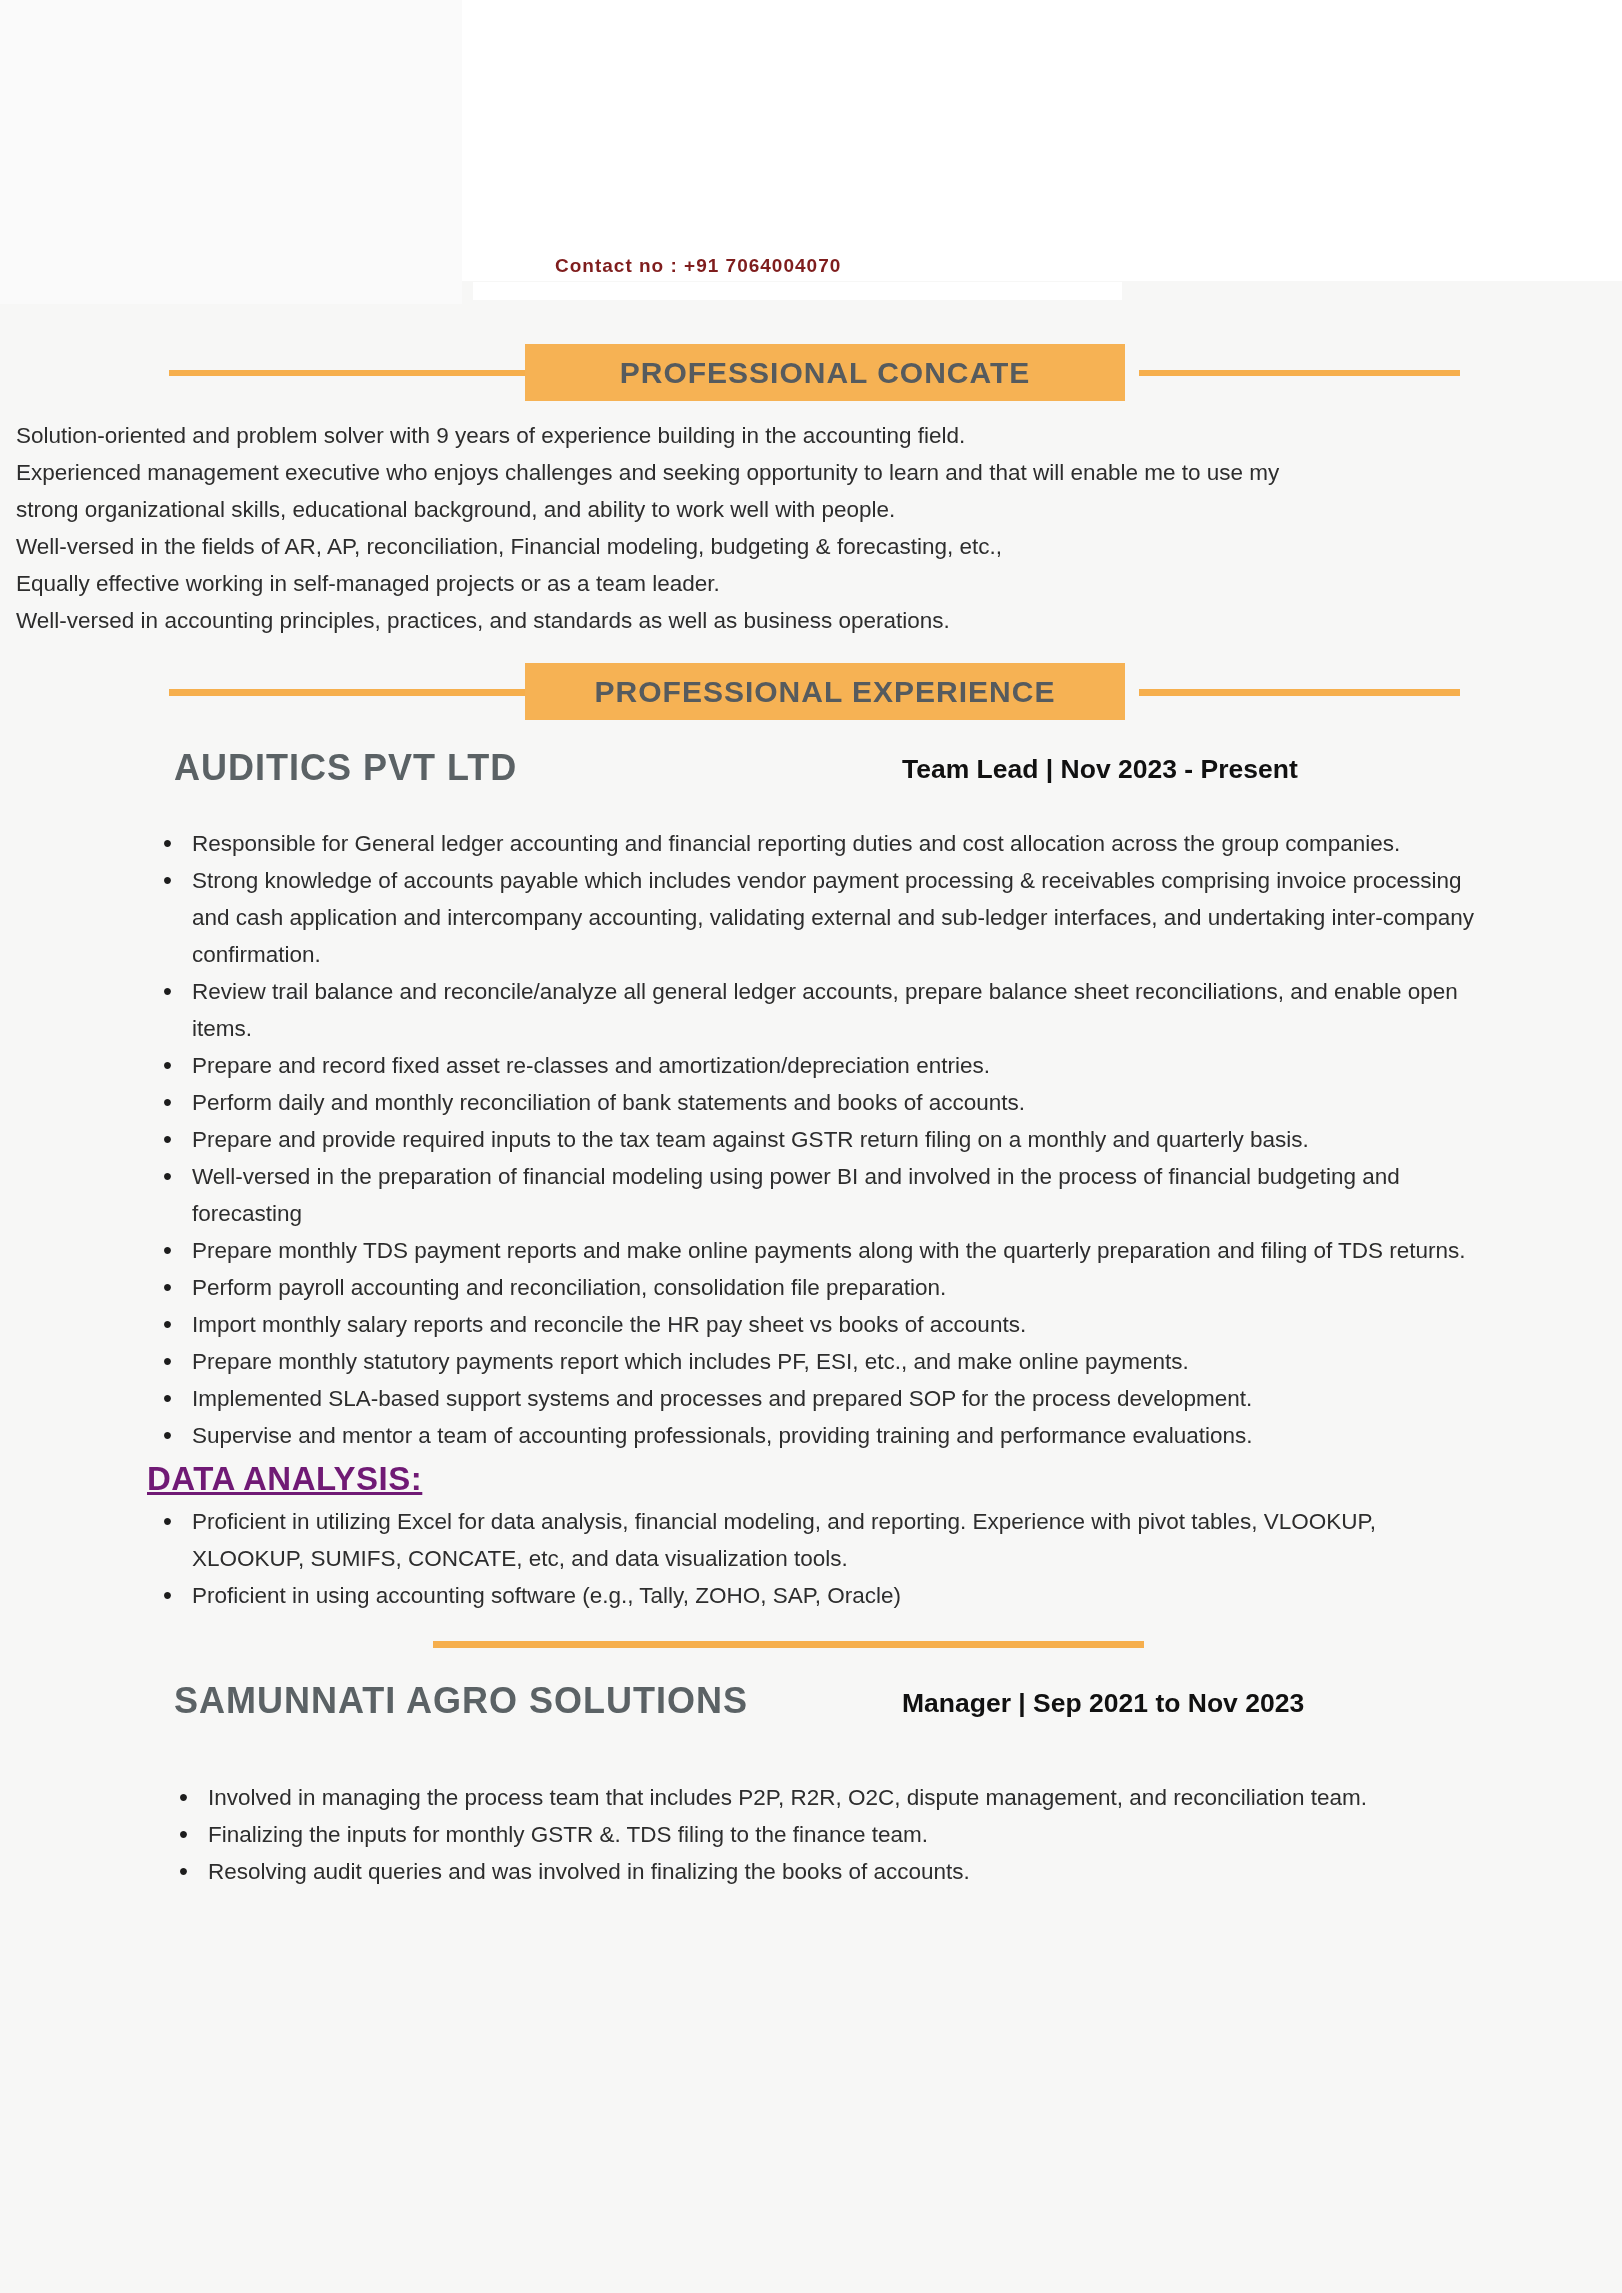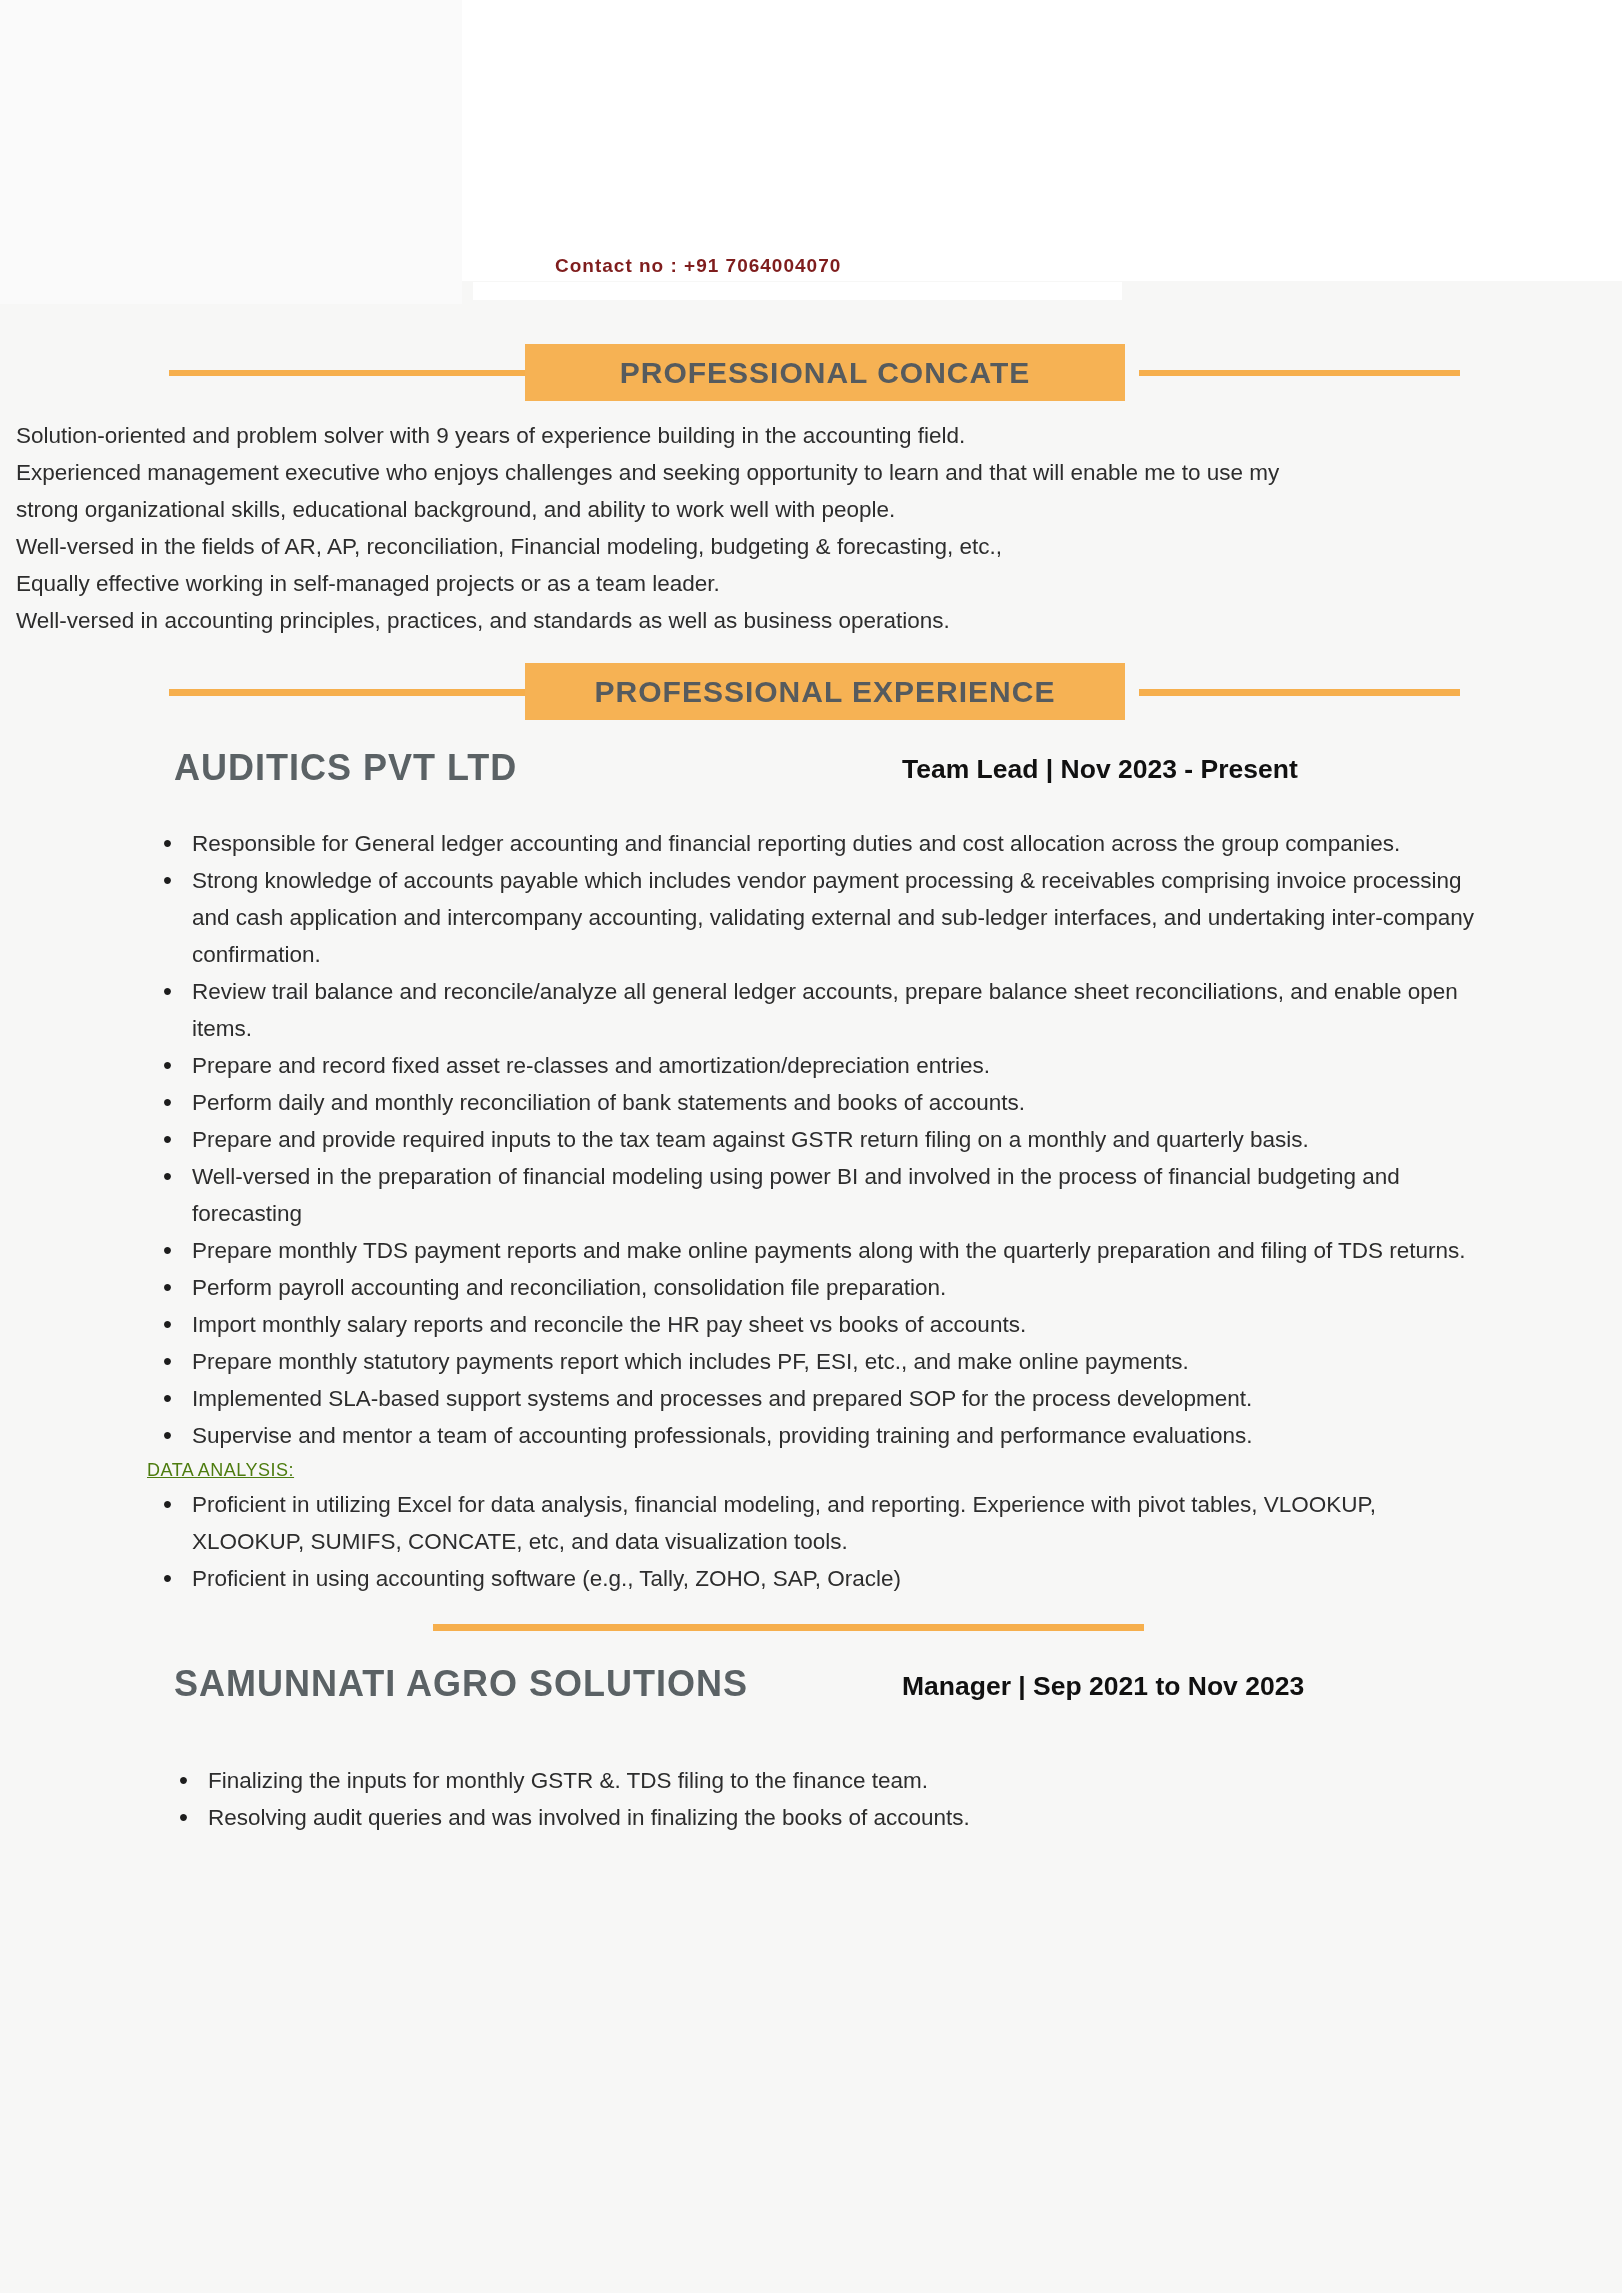--- a/index.html
+++ b/index.html
@@ -49,22 +49,22 @@
     position:absolute;left:174px;top:0;margin:0;
     font-size:36px;font-weight:bold;color:#5b6265;letter-spacing:1px;white-space:nowrap;
   }
   .job-header .job-meta{
     position:absolute;left:902px;top:7.8px;
     font-size:26.5px;font-weight:bold;color:#111111;white-space:nowrap;
   }
   .job-header.second{margin-top:32px;}
   
   .sub-heading{
-    margin:5.9px 0 0 147px;font-size:18px;color:#4d7c0f;
-    text-decoration:underline;letter-spacing:0.5px;
+    margin:5.9px 0 0 147px;font-size:33px;color:#701a75;
+    text-decoration:underline;letter-spacing:0.5px;font-weight:bold;
   }
   
   .divider{margin:27.4px 0 0 433px;width:711px;height:6.9px;background:#f6af4d;}
 </style>
 </head>
 <body>
 
 <div class="page">
 
   <div class="top">
@@ -124,18 +124,19 @@
   </ul>
 
   <div class="divider"></div>
 
   <div class="job-header second">
     <h2 class="company">SAMUNNATI AGRO SOLUTIONS</h2>
     <div class="job-meta">Manager | Sep 2021 to Nov 2023</div>
   </div>
 
   <ul class="bullets job2-list">
+    <li>Involved in managing the process team that includes P2P, R2R, O2C, dispute management, and reconciliation team.</li>
     <li>Finalizing the inputs for monthly GSTR &amp;. TDS filing to the finance team.</li>
     <li>Resolving audit queries and was involved in finalizing the books of accounts.</li>
   </ul>
 
 </div>
 
 
 </body></html>

